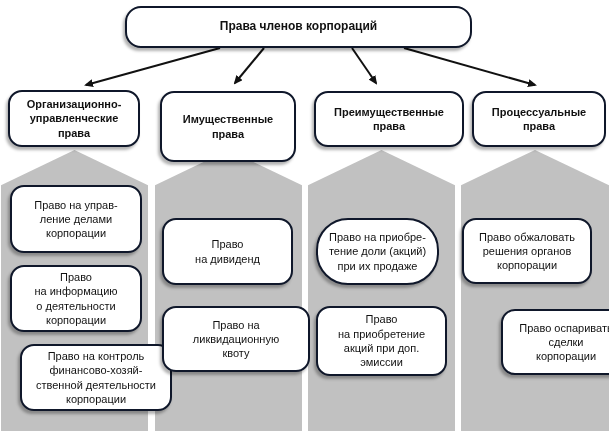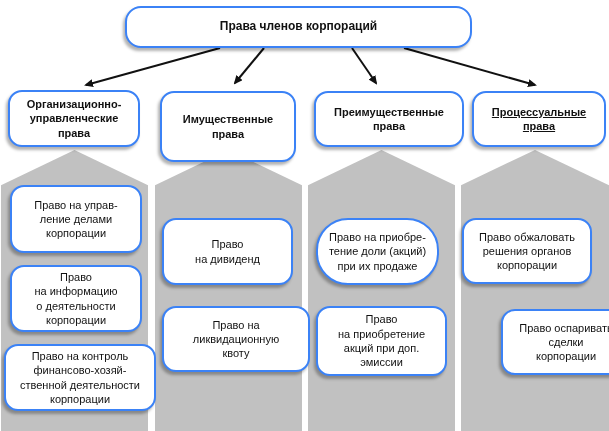--- a/index.html
+++ b/index.html
@@ -6,44 +6,44 @@
   #stage{
     position:relative;
     width:609px;height:431px;
     background:#ffffff;
     overflow:hidden;
     font-family:"Liberation Sans","DejaVu Sans",sans-serif;
   }
   .node{
     position:absolute;
     background:#ffffff;
-    border:2px solid #3b82f6;
+    border:2px solid #0f172a;
     border-radius:14px;
     box-shadow:-2px 3px 3px rgba(0,0,0,0.30);
     display:flex;align-items:center;justify-content:center;
     text-align:center;
     white-space:pre-line;
     color:#111111;
     box-sizing:border-box;
     line-height:1.3;
   }
   .root{
     left:125px;top:6px;width:347px;height:42px;
     border-radius:16px;
     font-weight:bold;font-size:12px;
   }
   .cat{font-weight:bold;font-size:11px;}
   .cat1{left:8px;top:90px;width:132px;height:57px;}
   .cat2{left:160px;top:91px;width:136px;height:71px;}
   .cat3{left:314px;top:91px;width:150px;height:56px;}
-  .cat4{left:472px;top:91px;width:134px;height:56px;text-decoration:underline;}
+  .cat4{left:472px;top:91px;width:134px;height:56px;}
   .leaf{font-size:11px;font-weight:normal;}
   .b11{left:10px;top:185px;width:132px;height:68px;}
   .b12{left:10px;top:265px;width:132px;height:67px;}
-  .b13{left:4px;top:344px;width:152px;height:67px;}
+  .b13{left:20px;top:344px;width:152px;height:67px;}
   .b21{left:162px;top:218px;width:131px;height:67px;}
   .b22{left:162px;top:306px;width:148px;height:66px;}
   .b31{left:316px;top:218px;width:123px;height:67px;border-radius:32px;}
   .b32{left:316px;top:306px;width:131px;height:70px;}
   .b41{left:462px;top:218px;width:130px;height:66px;}
   .b42{left:501px;top:309px;width:130px;height:66px;}
   .col{
     position:absolute;top:150px;height:281px;
     background:#c1c1c1;
     clip-path:polygon(50% 0,100% 12.5%,100% 100%,0 100%,0 12.5%);

